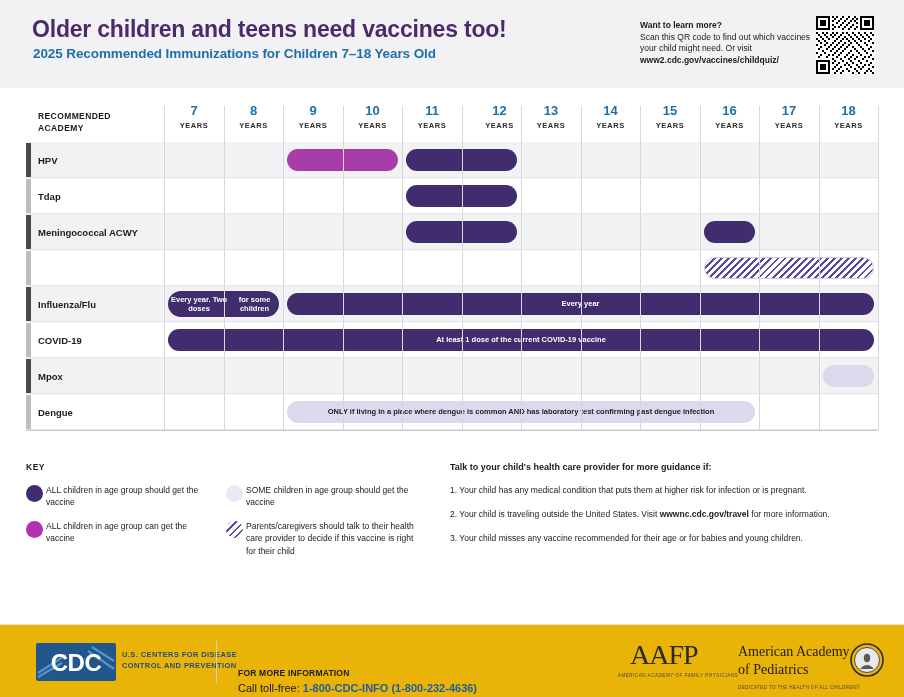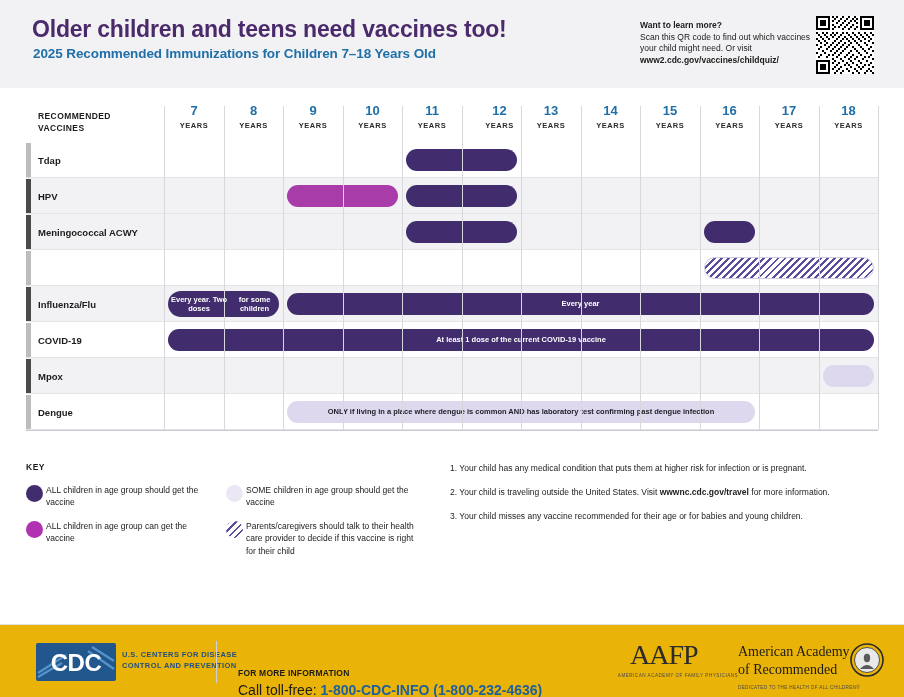--- a/index.html
+++ b/index.html
@@ -115,21 +115,21 @@
   .footer { position: absolute; left: 0; top: 625px; width: 904px; height: 72px; background: #eab308; }
   .cdc-logo { position: absolute; left: 36px; top: 18px; width: 80px; height: 38px; }
   .cdc-logo-text {
     position: absolute; left: 122px; top: 24px;
     font-size: 7.5px; font-weight: bold; color: #1f4f82;
     letter-spacing: 0.4px; line-height: 1.5;
   }
   .foot-div { position: absolute; left: 216px; top: 16px; width: 1px; height: 42px; background: #cfcfd6; }
   .foot-info { position: absolute; left: 238px; top: 8px; margin-top: 35px; }
   .fi-head { font-size: 8.5px; font-weight: bold; color: #1b1b1b; letter-spacing: 0.2px; }
-  .fi-line { font-size: 14px; color: #1b1b1b; margin-top: 4px; }
+  .fi-line { font-size: 11px; color: #1b1b1b; margin-top: 4px; }
   .fi-line b { color: #1f5f9e; }
   .aafp { position: absolute; left: 616px; top: 16px; width: 124px; }
   .aafp-mark {
     font-family: "Liberation Serif", serif; font-size: 28px; color: #2b2b2b;
     letter-spacing: -1px; line-height: 1; padding-left: 14px;
   }
   .aafp-sub { font-size: 4.6px; color: #4a4a4a; letter-spacing: 0.5px; margin-top: 4px; text-align: center; }
   .aap { position: absolute; left: 738px; top: 18px; width: 150px; }
   .aap-name {
     font-family: "Liberation Serif", serif; font-size: 14px; color: #1b1b1b; line-height: 1.25;
@@ -365,21 +365,21 @@
           </g>
         </svg>
       </div>
     </div>
   </div>
 
   <div class="table-wrap">
     <div class="grid-head">
       <div class="rv-label">
         <div>RECOMMENDED</div>
-        <div>VACCINES</div>
+        <div>ACADEMY</div>
       </div>
       <div id="col-heads">
           <div class="col-head" style="left: 138px;">
             <div class="col-num">7</div>
             <div class="col-yrs">YEARS</div>
           </div>
           <div class="col-head" style="left: 197.5px;">
             <div class="col-num">8</div>
             <div class="col-yrs">YEARS</div>
           </div>
@@ -419,30 +419,30 @@
             <div class="col-num">17</div>
             <div class="col-yrs">YEARS</div>
           </div>
           <div class="col-head" style="left: 792.5px;">
             <div class="col-num">18</div>
             <div class="col-yrs">YEARS</div>
           </div>
         </div>
     </div>
     <div class="rows" id="rows-container">
-        <div class="row">
-          <div class="row-accent accent-light"></div>
-          <div class="row-name">Tdap</div>
-          <div class="bar dark" style="left: 380px; width: 111px;"></div>
-          <div class="row-sep"></div>
-        </div>
         <div class="row shaded">
           <div class="row-accent accent-dark"></div>
           <div class="row-name">HPV</div>
           <div class="bar magenta" style="left: 261px; width: 111px;"></div>
+          <div class="bar dark" style="left: 380px; width: 111px;"></div>
+          <div class="row-sep"></div>
+        </div>
+        <div class="row">
+          <div class="row-accent accent-light"></div>
+          <div class="row-name">Tdap</div>
           <div class="bar dark" style="left: 380px; width: 111px;"></div>
           <div class="row-sep"></div>
         </div>
         <div class="row shaded">
           <div class="row-accent accent-dark"></div>
           <div class="row-name">Meningococcal ACWY</div>
           <div class="bar dark" style="left: 380px; width: 111px;"></div>
           <div class="bar dark" style="left: 677.5px; width: 51.5px;"></div>
           <div class="row-sep"></div>
         </div>
@@ -514,20 +514,21 @@
           <div class="key-text">ALL children in age group can get the vaccine</div>
         </div>
         <div class="key-item" style="left: 200px; top: 36px; width: 190px;">
           <div class="key-dot dot-hatch"></div>
           <div class="key-text">Parents/caregivers should talk to their health care provider to decide if this vaccine is right for their child</div>
         </div>
       </div>
   </div>
 
   <div class="guide">
+    <div class="guide-title">Talk to your child's health care provider for more guidance if:</div>
     <div id="guide-items">
         <div class="guide-item"><span>1. </span><span>Your child has any medical condition that puts them at higher risk for infection or is pregnant.</span></div>
         <div class="guide-item"><span>2. </span><span>Your child is traveling outside the United States. Visit </span><b>wwwnc.cdc.gov/travel</b><span> for more information.</span></div>
         <div class="guide-item"><span>3. </span><span>Your child misses any vaccine recommended for their age or for babies and young children.</span></div>
       </div>
   </div>
 
   <div class="footer-rule"></div>
   <div class="footer">
     <div class="cdc-logo">
@@ -555,21 +556,21 @@
     <div class="aafp">
       <div class="aafp-mark">
         <span>AAFP</span>
       </div>
       <div class="aafp-sub">AMERICAN ACADEMY OF FAMILY PHYSICIANS</div>
     </div>
 
     <div class="aap">
       <div class="aap-name">
         <div>American Academy</div>
-        <div>of Recommended</div>
+        <div>of Pediatrics</div>
       </div>
       <div class="aap-sub">DEDICATED TO THE HEALTH OF ALL CHILDREN®</div>
       <div class="aap-seal">
         <svg width="34" height="34" viewBox="0 0 34 34">
           <circle cx="17" cy="17" r="16" fill="none" stroke="#2b2b2b" stroke-width="1.6"></circle>
           <circle cx="17" cy="17" r="12.5" fill="#e9e9e9" stroke="#2b2b2b" stroke-width="0.8"></circle>
           <ellipse cx="17" cy="15" rx="3.2" ry="4.2" fill="#5a5a5a"></ellipse>
           <path d="M10 26 Q17 18 24 26 Z" fill="#5a5a5a"></path>
         </svg>
       </div>

